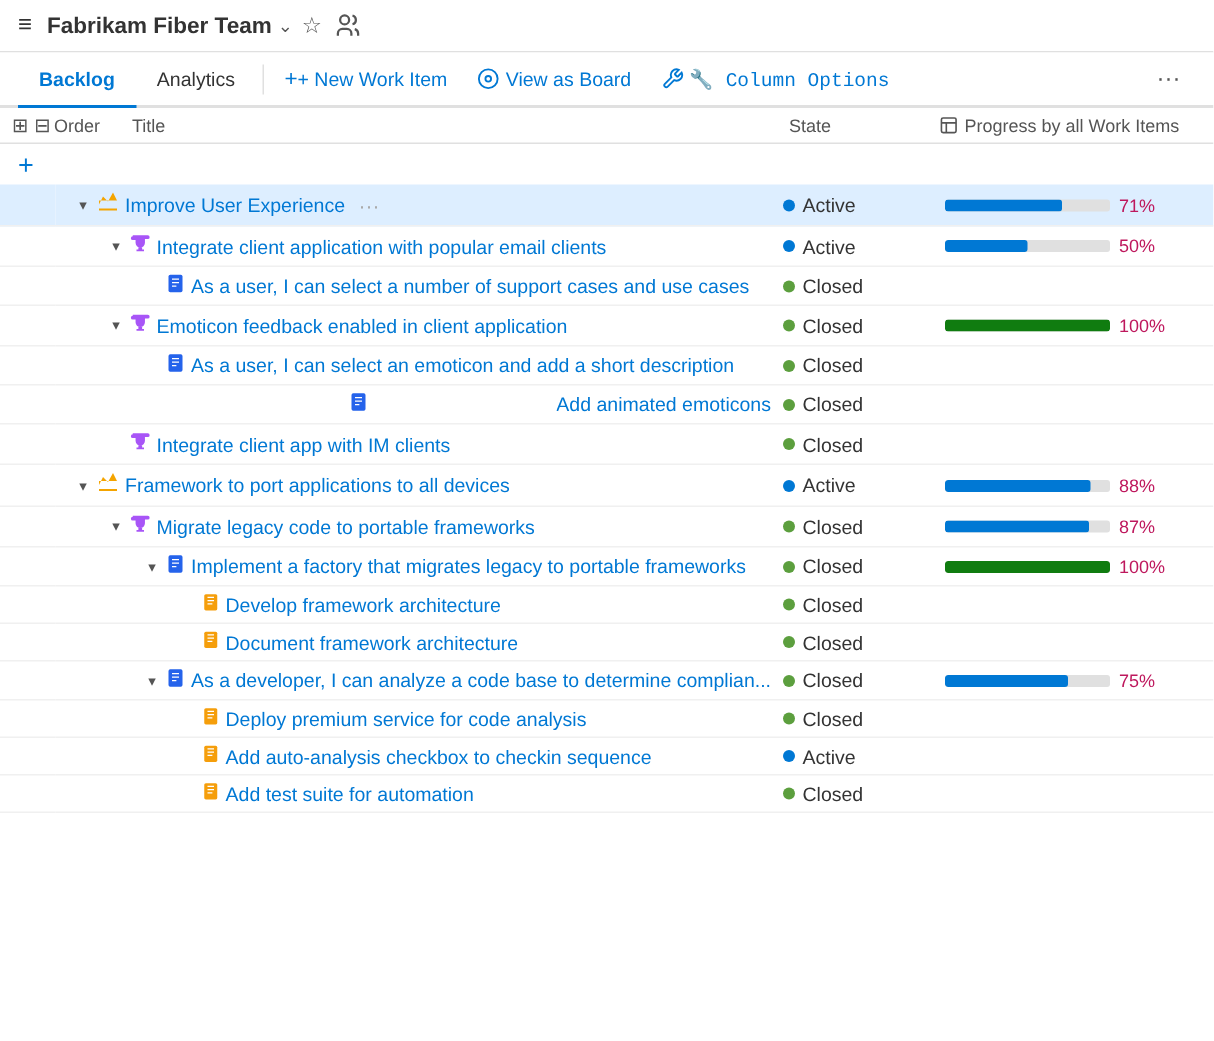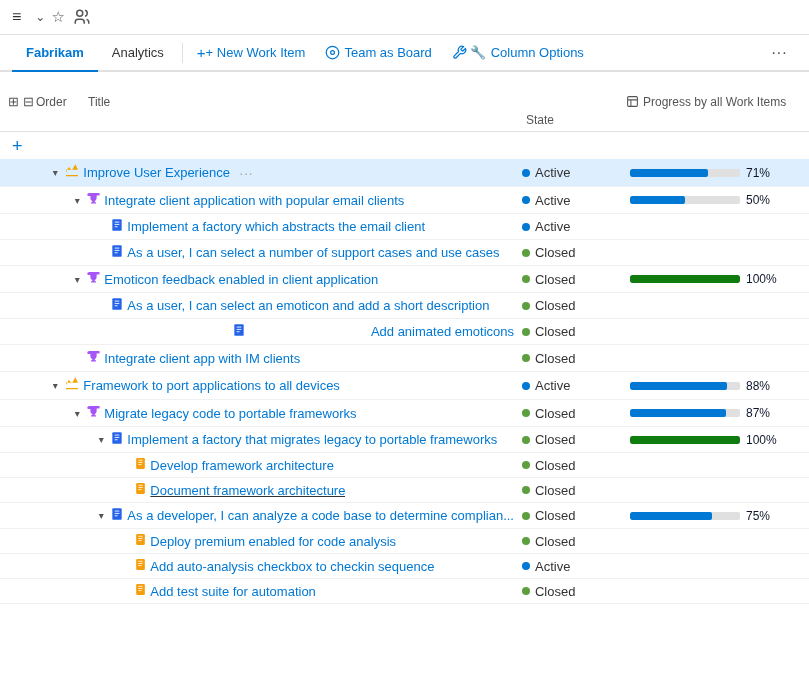--- a/index.html
+++ b/index.html
@@ -50,81 +50,82 @@
     .more-btn { color: #aaa; cursor: pointer; font-size: 14px; margin-left: 6px; flex-shrink: 0; }
 
     .state-cell { display: flex; align-items: center; gap: 5px; width: 100px; white-space: nowrap; }
     .state-dot { width: 8px; height: 8px; border-radius: 50%; flex-shrink: 0; }
     .dot-active { background: #0078d4; }
     .dot-closed { background: #5c9f3e; }
 
     .progress-cell { display: flex; align-items: center; gap: 6px; width: 175px; }
     .progress-bar-wrap { width: 110px; height: 8px; background: #e0e0e0; border-radius: 2px; overflow: hidden; flex-shrink: 0; }
     .progress-bar-fill { height: 100%; border-radius: 2px; }
-    .progress-pct { font-size: 12px; color: #0f172a; min-width: 30px; }
+    .progress-pct { font-size: 12px; color: #be185d; min-width: 30px; }
 
     .order-cell { width: 40px; color: #555; font-size: 12px; text-align: center; }
 
     
     .dot-new-circle { width: 8px; height: 8px; border-radius: 50%; border: 1.5px solid #aaa; flex-shrink: 0; }
 
   </style>
 </head>
 <body>
 
 <div class="app-header">
   <span class="hamburger-icon">≡</span>
+  <span class="team-name">Fabrikam Fiber Team</span>
   <span class="chevron-icon" style="margin-left:4px;">⌄</span>
   <span class="header-icons">
     <span style="font-size:15px; cursor:pointer;">☆</span>
     <svg width="18" height="18" viewBox="0 0 24 24" fill="none" stroke="#555" stroke-width="2" style="cursor:pointer;">
         <circle cx="9" cy="7" r="4"></circle>
         <path d="M3 21v-2a4 4 0 0 1 4-4h4a4 4 0 0 1 4 4v2"></path>
         <path d="M16 3.13a4 4 0 0 1 0 7.75"></path>
         <path d="M21 21v-2a4 4 0 0 0-3-3.85"></path>
       </svg>
   </span>
 </div>
 
 <div class="nav-bar">
-  <a class="nav-tab active">Fabrikam</a>
+  <a class="nav-tab active">Backlog</a>
   <a class="nav-tab">Analytics</a>
   <div class="nav-divider"></div>
   <a class="nav-action">
     <span style="font-size:15px;">+</span>
     <span style="margin-left:-4px;">+ New Work Item</span>
   </a>
   <a class="nav-action">
     <svg width="15" height="15" viewBox="0 0 24 24" fill="none" stroke="#0078d4" stroke-width="2">
         <circle cx="12" cy="12" r="10"></circle>
         <circle cx="12" cy="12" r="3"></circle>
       </svg>
-    <span style="color:#0078d4;">Team as Board</span>
+    <span style="color:#0078d4;">View as Board</span>
   </a>
   <a class="nav-action">
     <svg width="15" height="15" viewBox="0 0 24 24" fill="none" stroke="#0078d4" stroke-width="2">
         <path d="M14.7 6.3a1 1 0 0 0 0 1.4l1.6 1.6a1 1 0 0 0 1.4 0l3.77-3.77a6 6 0 0 1-7.94 7.94l-6.91 6.91a2.12 2.12 0 0 1-3-3l6.91-6.91a6 6 0 0 1 7.94-7.94l-3.76 3.76z"></path>
       </svg>
-    <span style="color:#0078d4;">🔧 Column Options</span>
+    <span style="color:#0078d4;font-family:Liberation Mono, monospace;">🔧 Column Options</span>
   </a>
   <span class="nav-more">···</span>
 </div>
 
 <div style="display:flex; align-items:center; padding: 4px 8px; border-bottom: 1px solid #e0e0e0; background:#fff;">
   <div style="display:flex; align-items:center; gap:4px; width:28px; flex-shrink:0;">
     <span style="font-size:13px; color:#555; cursor:pointer;">⊞</span>
     <span style="font-size:13px; color:#555; cursor:pointer;">⊟</span>
   </div>
   <div style="width:52px; flex-shrink:0;">
     <span style="font-size:12px; color:#555;">Order</span>
   </div>
   <div style="flex:1;">
     <span style="font-size:12px; color:#555;">Title</span>
   </div>
-  <div style="width:100px; flex-shrink:0;margin-top:36px;">
+  <div style="width:100px; flex-shrink:0;">
     <span style="font-size:12px; color:#555;">State</span>
   </div>
   <div style="width:175px; flex-shrink:0; display:flex; align-items:center; gap:4px;">
     <svg width="13" height="13" viewBox="0 0 24 24" fill="none" stroke="#555" stroke-width="2">
         <rect x="3" y="3" width="18" height="18" rx="2"></rect>
         <path d="M3 9h18M9 21V9"></path>
       </svg>
     <span style="font-size:12px; color:#555;">Progress by all Work Items</span>
   </div>
 </div>
@@ -196,68 +197,203 @@
       <tr>
     <td style="width:28px; padding-left:8px;"></td>
     <td class="order-cell"></td>
     <td style="max-width:500px;">
       <div class="title-cell" style="padding-left:54px;">
         <span class="collapse-btn"></span>
         <span class="item-icon"><svg width="14" height="14" viewBox="0 0 24 24" fill="#2563eb" xmlns="http://www.w3.org/2000/svg">
                 <rect x="4" y="2" width="16" height="20" rx="2"></rect>
                 <path d="M8 7h8M8 11h8M8 15h5" stroke="white" stroke-width="1.5" fill="none"></path>
               </svg></span>
-        <a class="item-link">Implement a factory which abstracts the email client</a>
+        <a class="item-link">As a user, I can select a number of support cases and use cases</a>
+
+      </div>
+    </td>
+    <td>
+      <div class="state-cell">
+        <span class="state-dot dot-closed"></span>
+        <span>Closed</span>
+      </div>
+    </td>
+    <td style="width:175px;">
+      
+    </td>
+  </tr>
+      <tr>
+    <td style="width:28px; padding-left:8px;"></td>
+    <td class="order-cell"></td>
+    <td style="max-width:500px;">
+      <div class="title-cell" style="padding-left:30px;">
+        <span class="collapse-btn">▾</span>
+        <span class="item-icon"><svg width="15" height="15" viewBox="0 0 24 24" fill="#a855f7" xmlns="http://www.w3.org/2000/svg">
+                <path d="M7 3h10v8a5 5 0 01-10 0V3zM4 3h3v5H4a2 2 0 010-4zm13 0h3a2 2 0 010 4h-3V3zM10 16h4v2h-4zm-2 2h8v2h-8z"></path>
+              </svg></span>
+        <a class="item-link">Emoticon feedback enabled in client application</a>
+
+      </div>
+    </td>
+    <td>
+      <div class="state-cell">
+        <span class="state-dot dot-closed"></span>
+        <span>Closed</span>
+      </div>
+    </td>
+    <td style="width:175px;">
+
+      <div class="progress-cell">
+        <div class="progress-bar-wrap">
+          <div class="progress-bar-fill" style="width:100%; background:#107c10;"></div>
+        </div>
+        <span class="progress-pct">100%</span>
+      </div>
+    </td>
+  </tr>
+      <tr>
+    <td style="width:28px; padding-left:8px;"></td>
+    <td class="order-cell"></td>
+    <td style="max-width:500px;">
+      <div class="title-cell" style="padding-left:54px;">
+        <span class="collapse-btn"></span>
+        <span class="item-icon"><svg width="14" height="14" viewBox="0 0 24 24" fill="#2563eb" xmlns="http://www.w3.org/2000/svg">
+                <rect x="4" y="2" width="16" height="20" rx="2"></rect>
+                <path d="M8 7h8M8 11h8M8 15h5" stroke="white" stroke-width="1.5" fill="none"></path>
+              </svg></span>
+        <a class="item-link">As a user, I can select an emoticon and add a short description</a>
+
+      </div>
+    </td>
+    <td>
+      <div class="state-cell">
+        <span class="state-dot dot-closed"></span>
+        <span>Closed</span>
+      </div>
+    </td>
+    <td style="width:175px;">
+      
+    </td>
+  </tr>
+      <tr>
+    <td style="width:28px; padding-left:8px;"></td>
+    <td class="order-cell"></td>
+    <td style="max-width:500px;">
+      <div class="title-cell" style="padding-left:54px;justify-content:space-between;">
+        <span class="collapse-btn"></span>
+        <span class="item-icon"><svg width="14" height="14" viewBox="0 0 24 24" fill="#2563eb" xmlns="http://www.w3.org/2000/svg">
+                <rect x="4" y="2" width="16" height="20" rx="2"></rect>
+                <path d="M8 7h8M8 11h8M8 15h5" stroke="white" stroke-width="1.5" fill="none"></path>
+              </svg></span>
+        <a class="item-link">Add animated emoticons</a>
+
+      </div>
+    </td>
+    <td>
+      <div class="state-cell">
+        <span class="state-dot dot-closed"></span>
+        <span>Closed</span>
+      </div>
+    </td>
+    <td style="width:175px;">
+      
+    </td>
+  </tr>
+      <tr>
+    <td style="width:28px; padding-left:8px;"></td>
+    <td class="order-cell"></td>
+    <td style="max-width:500px;">
+      <div class="title-cell" style="padding-left:30px;">
+        <span class="collapse-btn"></span>
+        <span class="item-icon"><svg width="15" height="15" viewBox="0 0 24 24" fill="#a855f7" xmlns="http://www.w3.org/2000/svg">
+                <path d="M7 3h10v8a5 5 0 01-10 0V3zM4 3h3v5H4a2 2 0 010-4zm13 0h3a2 2 0 010 4h-3V3zM10 16h4v2h-4zm-2 2h8v2h-8z"></path>
+              </svg></span>
+        <a class="item-link">Integrate client app with IM clients</a>
+
+      </div>
+    </td>
+    <td>
+      <div class="state-cell">
+        <span class="state-dot dot-closed"></span>
+        <span>Closed</span>
+      </div>
+    </td>
+    <td style="width:175px;">
+      
+    </td>
+  </tr>
+      <tr>
+    <td style="width:28px; padding-left:8px;"></td>
+    <td class="order-cell"></td>
+    <td style="max-width:500px;">
+      <div class="title-cell" style="padding-left:8px;">
+        <span class="collapse-btn">▾</span>
+        <span class="item-icon"><svg width="16" height="16" viewBox="0 0 24 24" fill="#f4a400" xmlns="http://www.w3.org/2000/svg">
+                <path d="M3 18h18v2H3zM3 14l4-8 5 5 5-9 4 8H3z"></path>
+              </svg></span>
+        <a class="item-link">Framework to port applications to all devices</a>
 
       </div>
     </td>
     <td>
       <div class="state-cell">
         <span class="state-dot dot-active"></span>
         <span>Active</span>
       </div>
     </td>
     <td style="width:175px;">
-      
-    </td>
-  </tr>
-      <tr>
-    <td style="width:28px; padding-left:8px;"></td>
-    <td class="order-cell"></td>
-    <td style="max-width:500px;">
-      <div class="title-cell" style="padding-left:54px;">
-        <span class="collapse-btn"></span>
-        <span class="item-icon"><svg width="14" height="14" viewBox="0 0 24 24" fill="#2563eb" xmlns="http://www.w3.org/2000/svg">
-                <rect x="4" y="2" width="16" height="20" rx="2"></rect>
-                <path d="M8 7h8M8 11h8M8 15h5" stroke="white" stroke-width="1.5" fill="none"></path>
-              </svg></span>
-        <a class="item-link">As a user, I can select a number of support cases and use cases</a>
-
-      </div>
-    </td>
-    <td>
-      <div class="state-cell">
-        <span class="state-dot dot-closed"></span>
-        <span>Closed</span>
-      </div>
-    </td>
-    <td style="width:175px;">
-      
+
+      <div class="progress-cell">
+        <div class="progress-bar-wrap">
+          <div class="progress-bar-fill" style="width:88%; background:#0078d4;"></div>
+        </div>
+        <span class="progress-pct">88%</span>
+      </div>
     </td>
   </tr>
       <tr>
     <td style="width:28px; padding-left:8px;"></td>
     <td class="order-cell"></td>
     <td style="max-width:500px;">
       <div class="title-cell" style="padding-left:30px;">
         <span class="collapse-btn">▾</span>
         <span class="item-icon"><svg width="15" height="15" viewBox="0 0 24 24" fill="#a855f7" xmlns="http://www.w3.org/2000/svg">
                 <path d="M7 3h10v8a5 5 0 01-10 0V3zM4 3h3v5H4a2 2 0 010-4zm13 0h3a2 2 0 010 4h-3V3zM10 16h4v2h-4zm-2 2h8v2h-8z"></path>
               </svg></span>
-        <a class="item-link">Emoticon feedback enabled in client application</a>
+        <a class="item-link">Migrate legacy code to portable frameworks</a>
+
+      </div>
+    </td>
+    <td>
+      <div class="state-cell">
+        <span class="state-dot dot-closed"></span>
+        <span>Closed</span>
+      </div>
+    </td>
+    <td style="width:175px;">
+
+      <div class="progress-cell">
+        <div class="progress-bar-wrap">
+          <div class="progress-bar-fill" style="width:87%; background:#0078d4;"></div>
+        </div>
+        <span class="progress-pct">87%</span>
+      </div>
+    </td>
+  </tr>
+      <tr>
+    <td style="width:28px; padding-left:8px;"></td>
+    <td class="order-cell"></td>
+    <td style="max-width:500px;">
+      <div class="title-cell" style="padding-left:54px;">
+        <span class="collapse-btn">▾</span>
+        <span class="item-icon"><svg width="14" height="14" viewBox="0 0 24 24" fill="#2563eb" xmlns="http://www.w3.org/2000/svg">
+                <rect x="4" y="2" width="16" height="20" rx="2"></rect>
+                <path d="M8 7h8M8 11h8M8 15h5" stroke="white" stroke-width="1.5" fill="none"></path>
+              </svg></span>
+        <a class="item-link">Implement a factory that migrates legacy to portable frameworks</a>
 
       </div>
     </td>
     <td>
       <div class="state-cell">
         <span class="state-dot dot-closed"></span>
         <span>Closed</span>
       </div>
     </td>
     <td style="width:175px;">
@@ -267,298 +403,139 @@
           <div class="progress-bar-fill" style="width:100%; background:#107c10;"></div>
         </div>
         <span class="progress-pct">100%</span>
       </div>
     </td>
   </tr>
       <tr>
     <td style="width:28px; padding-left:8px;"></td>
     <td class="order-cell"></td>
     <td style="max-width:500px;">
+      <div class="title-cell" style="padding-left:78px;">
+        <span class="collapse-btn"></span>
+        <span class="item-icon"><svg width="13" height="13" viewBox="0 0 24 24" fill="#f59e0b" xmlns="http://www.w3.org/2000/svg">
+                <rect x="4" y="2" width="16" height="20" rx="2"></rect>
+                <path d="M8 6h8M8 10h8M8 14h6" stroke="white" stroke-width="1.5" fill="none"></path>
+              </svg></span>
+        <a class="item-link">Develop framework architecture</a>
+
+      </div>
+    </td>
+    <td>
+      <div class="state-cell">
+        <span class="state-dot dot-closed"></span>
+        <span>Closed</span>
+      </div>
+    </td>
+    <td style="width:175px;">
+      
+    </td>
+  </tr>
+      <tr>
+    <td style="width:28px; padding-left:8px;"></td>
+    <td class="order-cell"></td>
+    <td style="max-width:500px;">
+      <div class="title-cell" style="padding-left:78px;">
+        <span class="collapse-btn"></span>
+        <span class="item-icon"><svg width="13" height="13" viewBox="0 0 24 24" fill="#f59e0b" xmlns="http://www.w3.org/2000/svg">
+                <rect x="4" y="2" width="16" height="20" rx="2"></rect>
+                <path d="M8 6h8M8 10h8M8 14h6" stroke="white" stroke-width="1.5" fill="none"></path>
+              </svg></span>
+        <a class="item-link">Document framework architecture</a>
+
+      </div>
+    </td>
+    <td>
+      <div class="state-cell">
+        <span class="state-dot dot-closed"></span>
+        <span>Closed</span>
+      </div>
+    </td>
+    <td style="width:175px;">
+      
+    </td>
+  </tr>
+      <tr>
+    <td style="width:28px; padding-left:8px;"></td>
+    <td class="order-cell"></td>
+    <td style="max-width:500px;">
       <div class="title-cell" style="padding-left:54px;">
-        <span class="collapse-btn"></span>
+        <span class="collapse-btn">▾</span>
         <span class="item-icon"><svg width="14" height="14" viewBox="0 0 24 24" fill="#2563eb" xmlns="http://www.w3.org/2000/svg">
                 <rect x="4" y="2" width="16" height="20" rx="2"></rect>
                 <path d="M8 7h8M8 11h8M8 15h5" stroke="white" stroke-width="1.5" fill="none"></path>
               </svg></span>
-        <a class="item-link">As a user, I can select an emoticon and add a short description</a>
-
-      </div>
-    </td>
-    <td>
-      <div class="state-cell">
-        <span class="state-dot dot-closed"></span>
-        <span>Closed</span>
-      </div>
-    </td>
-    <td style="width:175px;">
-      
-    </td>
-  </tr>
-      <tr>
-    <td style="width:28px; padding-left:8px;"></td>
-    <td class="order-cell"></td>
-    <td style="max-width:500px;">
-      <div class="title-cell" style="padding-left:54px;justify-content:space-between;">
-        <span class="collapse-btn"></span>
-        <span class="item-icon"><svg width="14" height="14" viewBox="0 0 24 24" fill="#2563eb" xmlns="http://www.w3.org/2000/svg">
-                <rect x="4" y="2" width="16" height="20" rx="2"></rect>
-                <path d="M8 7h8M8 11h8M8 15h5" stroke="white" stroke-width="1.5" fill="none"></path>
-              </svg></span>
-        <a class="item-link">Add animated emoticons</a>
-
-      </div>
-    </td>
-    <td>
-      <div class="state-cell">
-        <span class="state-dot dot-closed"></span>
-        <span>Closed</span>
-      </div>
-    </td>
-    <td style="width:175px;">
-      
-    </td>
-  </tr>
-      <tr>
-    <td style="width:28px; padding-left:8px;"></td>
-    <td class="order-cell"></td>
-    <td style="max-width:500px;">
-      <div class="title-cell" style="padding-left:30px;">
-        <span class="collapse-btn"></span>
-        <span class="item-icon"><svg width="15" height="15" viewBox="0 0 24 24" fill="#a855f7" xmlns="http://www.w3.org/2000/svg">
-                <path d="M7 3h10v8a5 5 0 01-10 0V3zM4 3h3v5H4a2 2 0 010-4zm13 0h3a2 2 0 010 4h-3V3zM10 16h4v2h-4zm-2 2h8v2h-8z"></path>
-              </svg></span>
-        <a class="item-link">Integrate client app with IM clients</a>
-
-      </div>
-    </td>
-    <td>
-      <div class="state-cell">
-        <span class="state-dot dot-closed"></span>
-        <span>Closed</span>
-      </div>
-    </td>
-    <td style="width:175px;">
-      
-    </td>
-  </tr>
-      <tr>
-    <td style="width:28px; padding-left:8px;"></td>
-    <td class="order-cell"></td>
-    <td style="max-width:500px;">
-      <div class="title-cell" style="padding-left:8px;">
-        <span class="collapse-btn">▾</span>
-        <span class="item-icon"><svg width="16" height="16" viewBox="0 0 24 24" fill="#f4a400" xmlns="http://www.w3.org/2000/svg">
-                <path d="M3 18h18v2H3zM3 14l4-8 5 5 5-9 4 8H3z"></path>
-              </svg></span>
-        <a class="item-link">Framework to port applications to all devices</a>
+        <a class="item-link">As a developer, I can analyze a code base to determine complian...</a>
+
+      </div>
+    </td>
+    <td>
+      <div class="state-cell">
+        <span class="state-dot dot-closed"></span>
+        <span>Closed</span>
+      </div>
+    </td>
+    <td style="width:175px;">
+
+      <div class="progress-cell">
+        <div class="progress-bar-wrap">
+          <div class="progress-bar-fill" style="width:75%; background:#0078d4;"></div>
+        </div>
+        <span class="progress-pct">75%</span>
+      </div>
+    </td>
+  </tr>
+      <tr>
+    <td style="width:28px; padding-left:8px;"></td>
+    <td class="order-cell"></td>
+    <td style="max-width:500px;">
+      <div class="title-cell" style="padding-left:78px;">
+        <span class="collapse-btn"></span>
+        <span class="item-icon"><svg width="13" height="13" viewBox="0 0 24 24" fill="#f59e0b" xmlns="http://www.w3.org/2000/svg">
+                <rect x="4" y="2" width="16" height="20" rx="2"></rect>
+                <path d="M8 6h8M8 10h8M8 14h6" stroke="white" stroke-width="1.5" fill="none"></path>
+              </svg></span>
+        <a class="item-link">Deploy premium service for code analysis</a>
+
+      </div>
+    </td>
+    <td>
+      <div class="state-cell">
+        <span class="state-dot dot-closed"></span>
+        <span>Closed</span>
+      </div>
+    </td>
+    <td style="width:175px;">
+      
+    </td>
+  </tr>
+      <tr>
+    <td style="width:28px; padding-left:8px;"></td>
+    <td class="order-cell"></td>
+    <td style="max-width:500px;">
+      <div class="title-cell" style="padding-left:78px;">
+        <span class="collapse-btn"></span>
+        <span class="item-icon"><svg width="13" height="13" viewBox="0 0 24 24" fill="#f59e0b" xmlns="http://www.w3.org/2000/svg">
+                <rect x="4" y="2" width="16" height="20" rx="2"></rect>
+                <path d="M8 6h8M8 10h8M8 14h6" stroke="white" stroke-width="1.5" fill="none"></path>
+              </svg></span>
+        <a class="item-link">Add auto-analysis checkbox to checkin sequence</a>
 
       </div>
     </td>
     <td>
       <div class="state-cell">
         <span class="state-dot dot-active"></span>
         <span>Active</span>
       </div>
     </td>
     <td style="width:175px;">
-
-      <div class="progress-cell">
-        <div class="progress-bar-wrap">
-          <div class="progress-bar-fill" style="width:88%; background:#0078d4;"></div>
-        </div>
-        <span class="progress-pct">88%</span>
-      </div>
-    </td>
-  </tr>
-      <tr>
-    <td style="width:28px; padding-left:8px;"></td>
-    <td class="order-cell"></td>
-    <td style="max-width:500px;">
-      <div class="title-cell" style="padding-left:30px;">
-        <span class="collapse-btn">▾</span>
-        <span class="item-icon"><svg width="15" height="15" viewBox="0 0 24 24" fill="#a855f7" xmlns="http://www.w3.org/2000/svg">
-                <path d="M7 3h10v8a5 5 0 01-10 0V3zM4 3h3v5H4a2 2 0 010-4zm13 0h3a2 2 0 010 4h-3V3zM10 16h4v2h-4zm-2 2h8v2h-8z"></path>
-              </svg></span>
-        <a class="item-link">Migrate legacy code to portable frameworks</a>
-
-      </div>
-    </td>
-    <td>
-      <div class="state-cell">
-        <span class="state-dot dot-closed"></span>
-        <span>Closed</span>
-      </div>
-    </td>
-    <td style="width:175px;">
-
-      <div class="progress-cell">
-        <div class="progress-bar-wrap">
-          <div class="progress-bar-fill" style="width:87%; background:#0078d4;"></div>
-        </div>
-        <span class="progress-pct">87%</span>
-      </div>
-    </td>
-  </tr>
-      <tr>
-    <td style="width:28px; padding-left:8px;"></td>
-    <td class="order-cell"></td>
-    <td style="max-width:500px;">
-      <div class="title-cell" style="padding-left:54px;">
-        <span class="collapse-btn">▾</span>
-        <span class="item-icon"><svg width="14" height="14" viewBox="0 0 24 24" fill="#2563eb" xmlns="http://www.w3.org/2000/svg">
-                <rect x="4" y="2" width="16" height="20" rx="2"></rect>
-                <path d="M8 7h8M8 11h8M8 15h5" stroke="white" stroke-width="1.5" fill="none"></path>
-              </svg></span>
-        <a class="item-link">Implement a factory that migrates legacy to portable frameworks</a>
-
-      </div>
-    </td>
-    <td>
-      <div class="state-cell">
-        <span class="state-dot dot-closed"></span>
-        <span>Closed</span>
-      </div>
-    </td>
-    <td style="width:175px;">
-
-      <div class="progress-cell">
-        <div class="progress-bar-wrap">
-          <div class="progress-bar-fill" style="width:100%; background:#107c10;"></div>
-        </div>
-        <span class="progress-pct">100%</span>
-      </div>
-    </td>
-  </tr>
-      <tr>
-    <td style="width:28px; padding-left:8px;"></td>
-    <td class="order-cell"></td>
-    <td style="max-width:500px;">
-      <div class="title-cell" style="padding-left:78px;">
-        <span class="collapse-btn"></span>
-        <span class="item-icon"><svg width="13" height="13" viewBox="0 0 24 24" fill="#f59e0b" xmlns="http://www.w3.org/2000/svg">
-                <rect x="4" y="2" width="16" height="20" rx="2"></rect>
-                <path d="M8 6h8M8 10h8M8 14h6" stroke="white" stroke-width="1.5" fill="none"></path>
-              </svg></span>
-        <a class="item-link">Develop framework architecture</a>
-
-      </div>
-    </td>
-    <td>
-      <div class="state-cell">
-        <span class="state-dot dot-closed"></span>
-        <span>Closed</span>
-      </div>
-    </td>
-    <td style="width:175px;">
-      
-    </td>
-  </tr>
-      <tr>
-    <td style="width:28px; padding-left:8px;"></td>
-    <td class="order-cell"></td>
-    <td style="max-width:500px;">
-      <div class="title-cell" style="padding-left:78px;text-decoration:underline;">
-        <span class="collapse-btn"></span>
-        <span class="item-icon"><svg width="13" height="13" viewBox="0 0 24 24" fill="#f59e0b" xmlns="http://www.w3.org/2000/svg">
-                <rect x="4" y="2" width="16" height="20" rx="2"></rect>
-                <path d="M8 6h8M8 10h8M8 14h6" stroke="white" stroke-width="1.5" fill="none"></path>
-              </svg></span>
-        <a class="item-link">Document framework architecture</a>
-
-      </div>
-    </td>
-    <td>
-      <div class="state-cell">
-        <span class="state-dot dot-closed"></span>
-        <span>Closed</span>
-      </div>
-    </td>
-    <td style="width:175px;">
-      
-    </td>
-  </tr>
-      <tr>
-    <td style="width:28px; padding-left:8px;"></td>
-    <td class="order-cell"></td>
-    <td style="max-width:500px;">
-      <div class="title-cell" style="padding-left:54px;">
-        <span class="collapse-btn">▾</span>
-        <span class="item-icon"><svg width="14" height="14" viewBox="0 0 24 24" fill="#2563eb" xmlns="http://www.w3.org/2000/svg">
-                <rect x="4" y="2" width="16" height="20" rx="2"></rect>
-                <path d="M8 7h8M8 11h8M8 15h5" stroke="white" stroke-width="1.5" fill="none"></path>
-              </svg></span>
-        <a class="item-link">As a developer, I can analyze a code base to determine complian...</a>
-
-      </div>
-    </td>
-    <td>
-      <div class="state-cell">
-        <span class="state-dot dot-closed"></span>
-        <span>Closed</span>
-      </div>
-    </td>
-    <td style="width:175px;">
-
-      <div class="progress-cell">
-        <div class="progress-bar-wrap">
-          <div class="progress-bar-fill" style="width:75%; background:#0078d4;"></div>
-        </div>
-        <span class="progress-pct">75%</span>
-      </div>
-    </td>
-  </tr>
-      <tr>
-    <td style="width:28px; padding-left:8px;"></td>
-    <td class="order-cell"></td>
-    <td style="max-width:500px;">
-      <div class="title-cell" style="padding-left:78px;">
-        <span class="collapse-btn"></span>
-        <span class="item-icon"><svg width="13" height="13" viewBox="0 0 24 24" fill="#f59e0b" xmlns="http://www.w3.org/2000/svg">
-                <rect x="4" y="2" width="16" height="20" rx="2"></rect>
-                <path d="M8 6h8M8 10h8M8 14h6" stroke="white" stroke-width="1.5" fill="none"></path>
-              </svg></span>
-        <a class="item-link">Deploy premium enabled for code analysis</a>
-
-      </div>
-    </td>
-    <td>
-      <div class="state-cell">
-        <span class="state-dot dot-closed"></span>
-        <span>Closed</span>
-      </div>
-    </td>
-    <td style="width:175px;">
-      
-    </td>
-  </tr>
-      <tr>
-    <td style="width:28px; padding-left:8px;"></td>
-    <td class="order-cell"></td>
-    <td style="max-width:500px;">
-      <div class="title-cell" style="padding-left:78px;">
-        <span class="collapse-btn"></span>
-        <span class="item-icon"><svg width="13" height="13" viewBox="0 0 24 24" fill="#f59e0b" xmlns="http://www.w3.org/2000/svg">
-                <rect x="4" y="2" width="16" height="20" rx="2"></rect>
-                <path d="M8 6h8M8 10h8M8 14h6" stroke="white" stroke-width="1.5" fill="none"></path>
-              </svg></span>
-        <a class="item-link">Add auto-analysis checkbox to checkin sequence</a>
-
-      </div>
-    </td>
-    <td>
-      <div class="state-cell">
-        <span class="state-dot dot-active"></span>
-        <span>Active</span>
-      </div>
-    </td>
-    <td style="width:175px;">
       
     </td>
   </tr>
       <tr>
     <td style="width:28px; padding-left:8px;"></td>
     <td class="order-cell"></td>
     <td style="max-width:500px;text-align:center;">
       <div class="title-cell" style="padding-left:78px;">
         <span class="collapse-btn"></span>
         <span class="item-icon"><svg width="13" height="13" viewBox="0 0 24 24" fill="#f59e0b" xmlns="http://www.w3.org/2000/svg">

